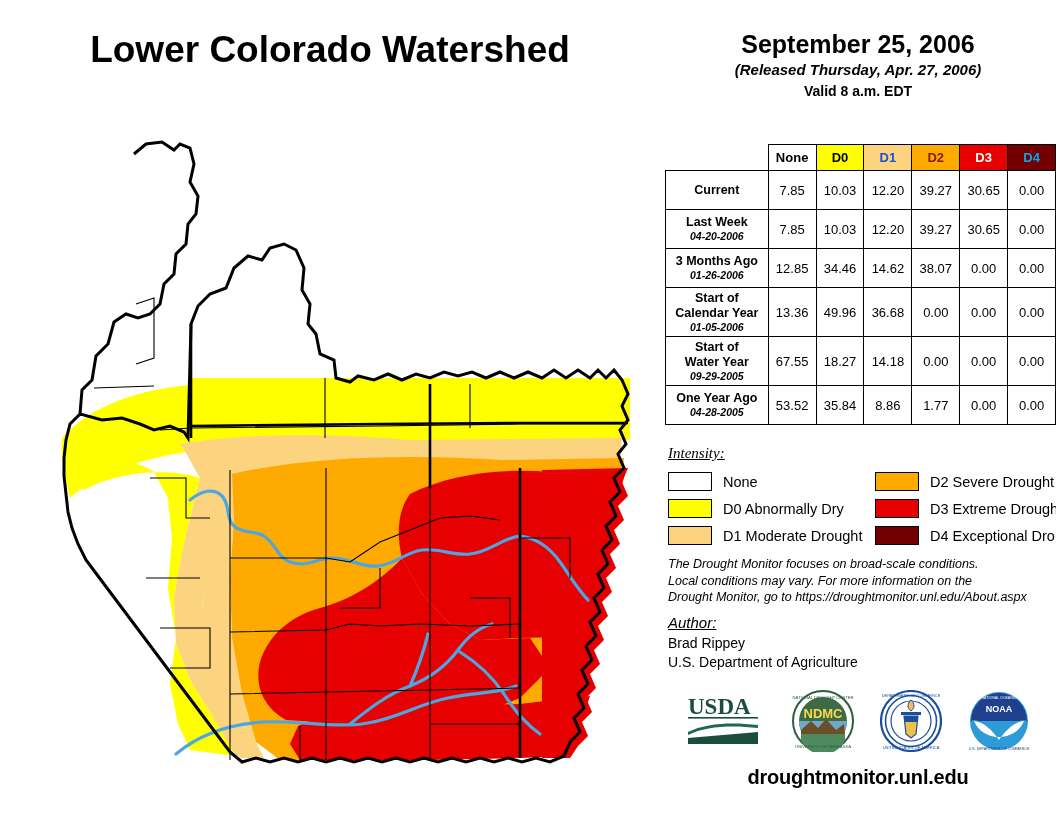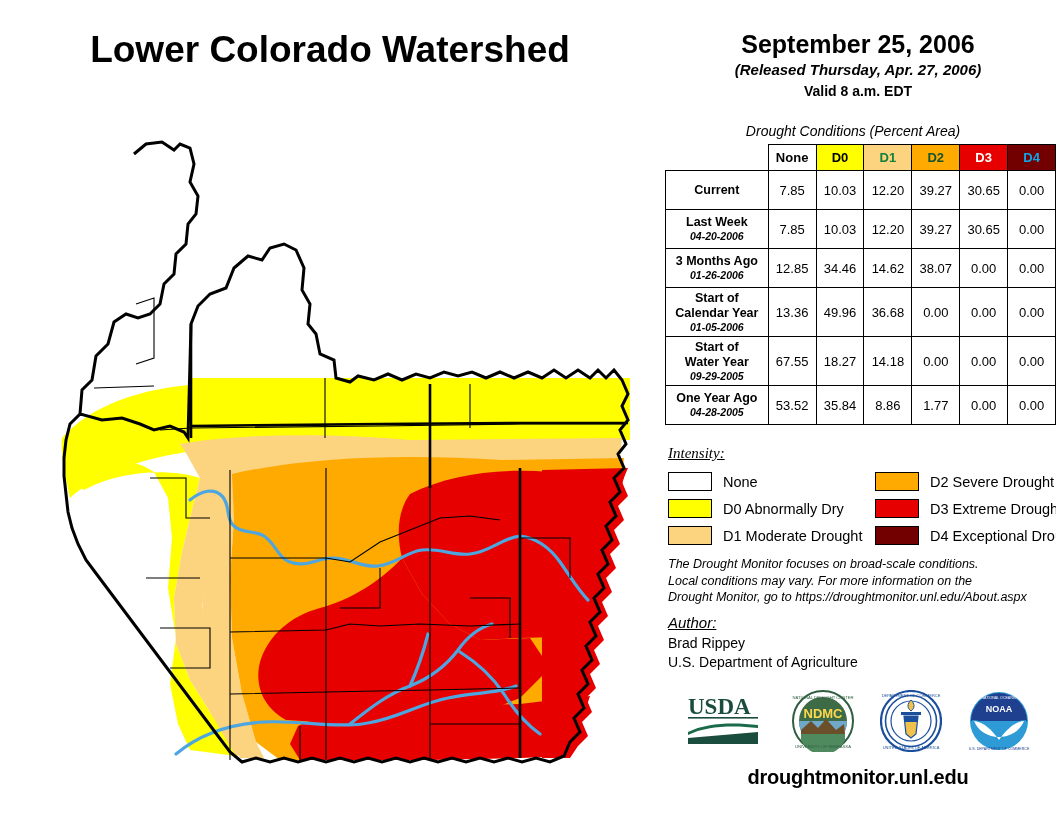--- a/index.html
+++ b/index.html
@@ -131,22 +131,22 @@
     font-weight: bold;
     line-height: 13px;
   }
   #cond-table tbody td.val {
     width: 47px;
     height: 38px;
   }
   #cond-table tbody tr.tall td { height: 44px; }
   .hdr-none { background:#ffffff; color:#000; }
   .hdr-d0   { background:#ffff00; color:#000; }
-  .hdr-d1   { background:#fcd37f; color:#15803d; }
-  .hdr-d2   { background:#ffaa00; color:#14532d;margin-top:36px; }
+  .hdr-d1   { background:#fcd37f; color:#1d4ed8; }
+  .hdr-d2   { background:#ffaa00; color:#7f1d1d;margin-top:36px; }
   .hdr-d3   { background:#e60000; color:#ffffff; }
   .hdr-d4   { background:#730000; color:#0ea5e9; }
 
   
   #legend {
     position: absolute;
     left: 8px; top: 445px;
     width: 388px;
   }
   #legend-title {
@@ -409,21 +409,20 @@
 </div>
 
 <div id="right-panel">
 
   <div id="date-block">
     <div id="date-main">September 25, 2006</div>
     <div id="date-released">(Released Thursday, Apr. 27, 2006)</div>
     <div id="date-valid">Valid 8 a.m. EDT</div>
   </div>
 
-  <div id="table-caption">Drought Conditions (Percent Area)</div>
 
   <table id="cond-table">
     <thead>
       <tr>
         <th class="corner"></th>
         <th class="hdr-none">None</th>
         <th class="hdr-d0">D0</th>
         <th class="hdr-d1">D1</th>
         <th class="hdr-d2">D2</th>
         <th class="hdr-d3">D3</th>

